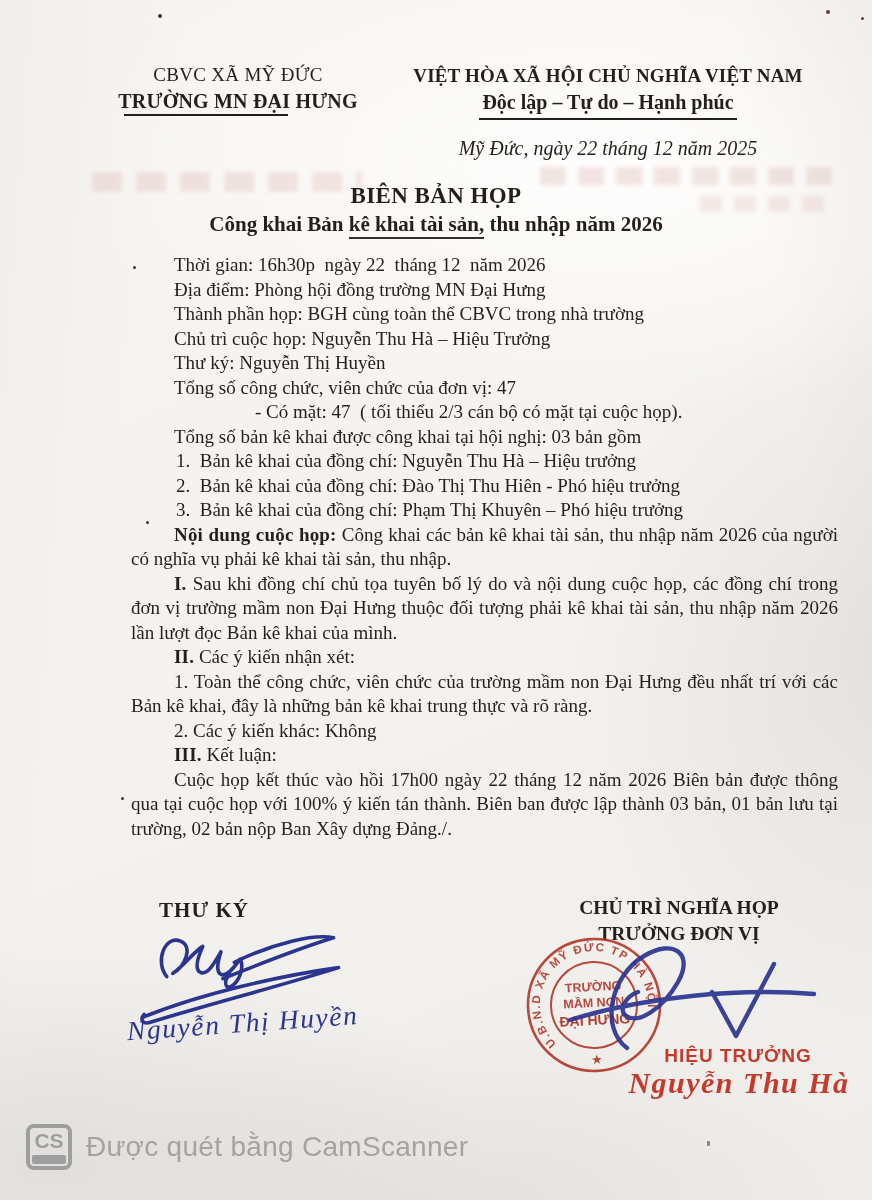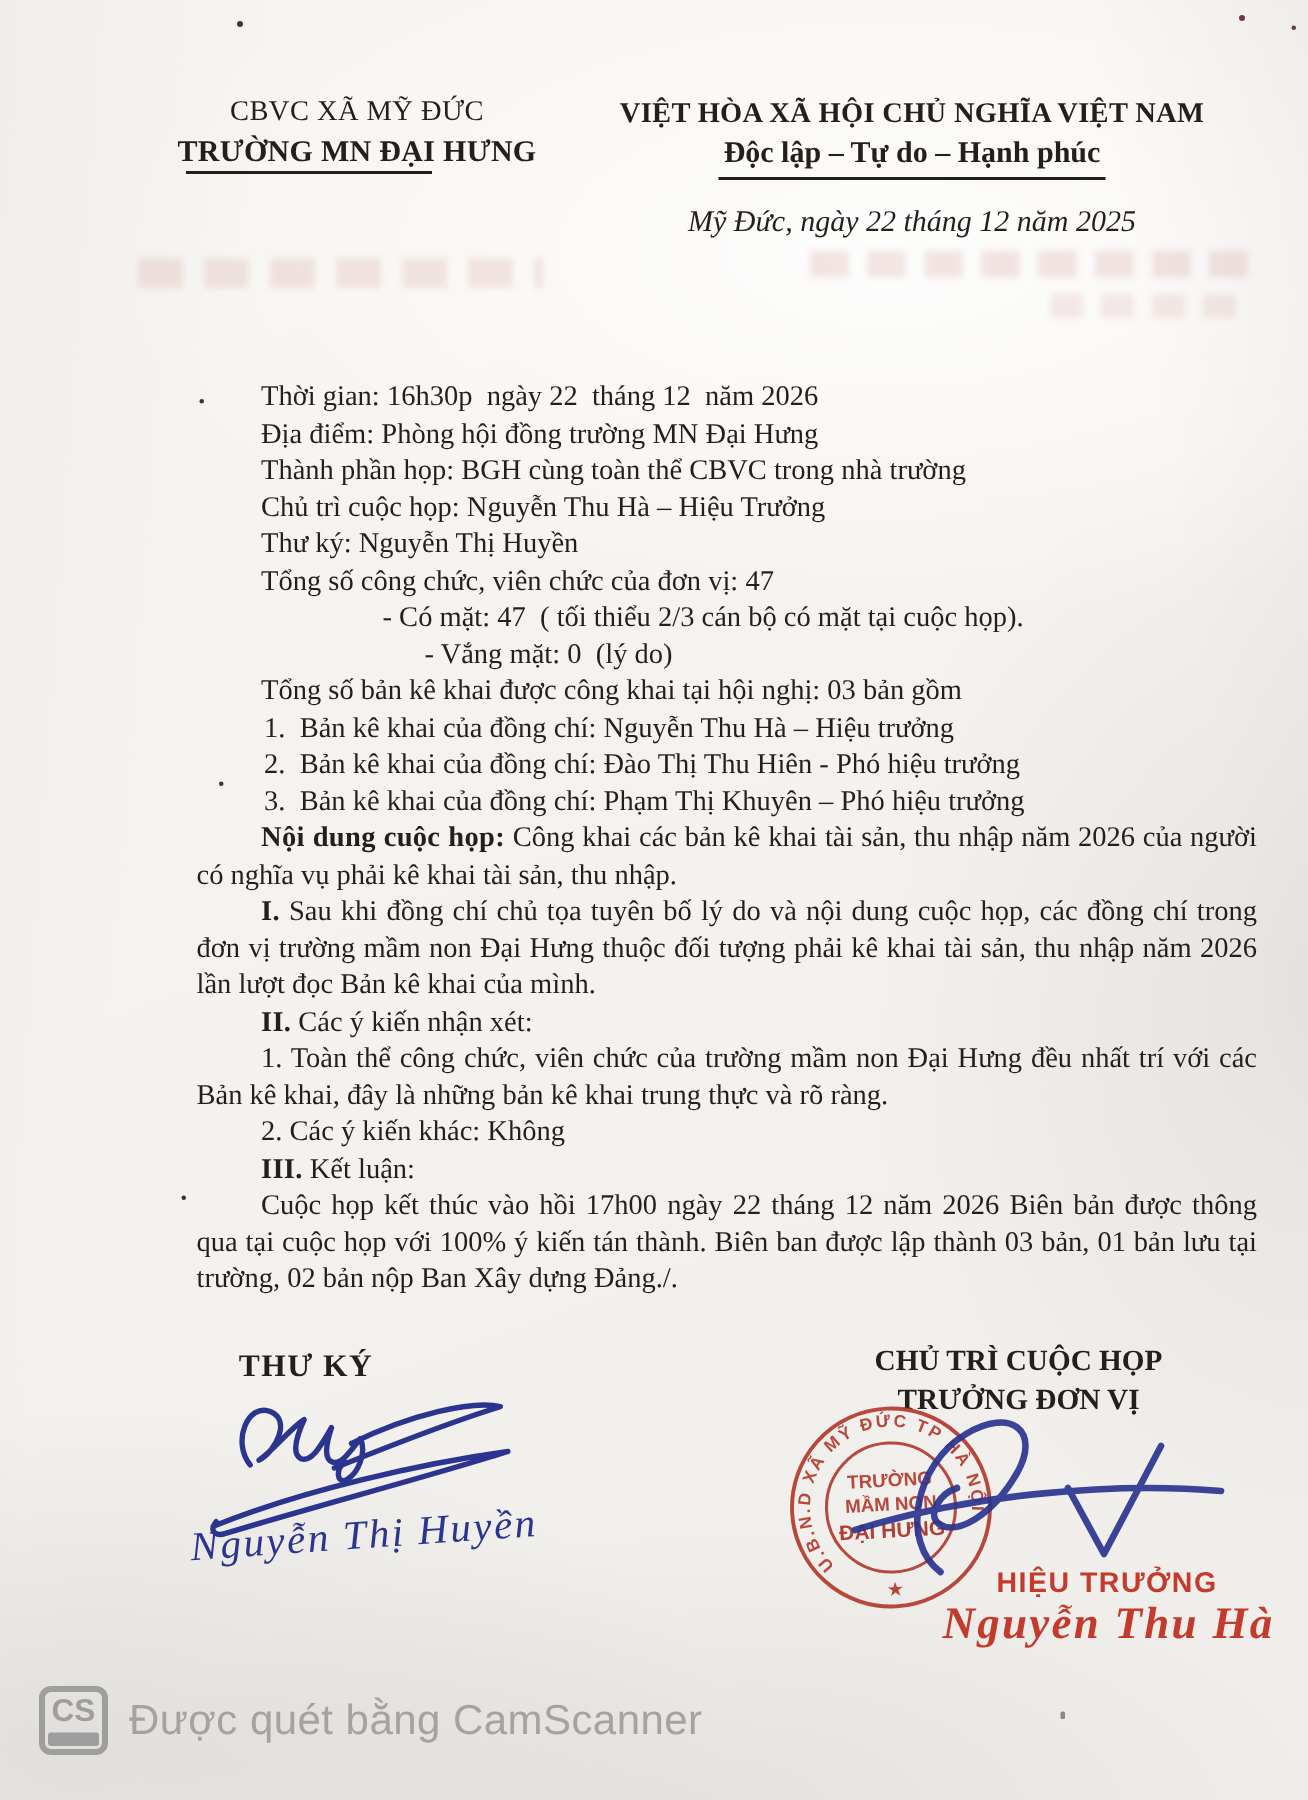--- a/index.html
+++ b/index.html
@@ -113,46 +113,49 @@
     <div class="org-line1">CBVC XÃ MỸ ĐỨC</div>
     <div class="org-line2">TRƯỜNG MN ĐẠI HƯNG</div>
     <div class="org-underline"></div>
   </div>
   <div class="national-block">
     <div class="national-line1">VIỆT HÒA XÃ HỘI CHỦ NGHĨA VIỆT NAM</div>
     <div><span class="national-line2">Độc lập – Tự do – Hạnh phúc</span></div>
   </div>
   <div class="dateline">Mỹ Đức, ngày 22 tháng 12 năm 2025</div>
 
+  <div class="title-block">
+    <div class="doc-title">BIÊN BẢN HỌP</div>
+    <div class="doc-subtitle"><span>Công khai Bản </span><span class="part-underline">kê khai tài sản,</span><span> thu nhập năm 2026</span></div>
+  </div>
 
   <main class="body">
     <div class="line ind">Thời gian: 16h30p  ngày 22  tháng 12  năm 2026</div>
     <div class="line ind">Địa điểm: Phòng hội đồng trường MN Đại Hưng</div>
     <div class="line ind">Thành phần họp: BGH cùng toàn thể CBVC trong nhà trường</div>
     <div class="line ind">Chủ trì cuộc họp: Nguyễn Thu Hà – Hiệu Trưởng</div>
     <div class="line ind">Thư ký: Nguyễn Thị Huyền</div>
     <div class="line ind">Tổng số công chức, viên chức của đơn vị: 47</div>
     <div class="line ind2">- Có mặt: 47  ( tối thiểu 2/3 cán bộ có mặt tại cuộc họp).</div>
-    <div class="line ind3">- Vắng mặt: 0  (lý do)</div>
     <div class="line ind">Tổng số bản kê khai được công khai tại hội nghị: 03 bản gồm</div>
     <div class="item">1.  Bản kê khai của đồng chí: Nguyễn Thu Hà – Hiệu trưởng</div>
     <div class="item">2.  Bản kê khai của đồng chí: Đào Thị Thu Hiên - Phó hiệu trưởng</div>
     <div class="item">3.  Bản kê khai của đồng chí: Phạm Thị Khuyên – Phó hiệu trưởng</div>
     <p class="para"><b>Nội dung cuộc họp:</b><span> Công khai các bản kê khai tài sản, thu nhập năm 2026 của người có nghĩa vụ phải kê khai tài sản, thu nhập.</span></p>
     <p class="para"><b>I.</b><span> Sau khi đồng chí chủ tọa tuyên bố lý do và nội dung cuộc họp, các đồng chí trong đơn vị trường mầm non Đại Hưng thuộc đối tượng phải kê khai tài sản, thu nhập năm 2026 lần lượt đọc Bản kê khai của mình.</span></p>
     <p class="para"><b>II.</b><span> Các ý kiến nhận xét:</span></p>
     <p class="para">1. Toàn thể công chức, viên chức của trường mầm non Đại Hưng đều nhất trí với các Bản kê khai, đây là những bản kê khai trung thực và rõ ràng.</p>
     <p class="para">2. Các ý kiến khác: Không</p>
     <p class="para"><b>III.</b><span> Kết luận:</span></p>
     <p class="para">Cuộc họp kết thúc vào hồi 17h00 ngày 22 tháng 12 năm 2026 Biên bản được thông qua tại cuộc họp với 100% ý kiến tán thành. Biên ban được lập thành 03 bản, 01 bản lưu tại trường, 02 bản nộp Ban Xây dựng Đảng./.</p>
   </main>
 
   <div class="sig-left-title">THƯ KÝ</div>
   <div class="sig-right-title">
-    <div>CHỦ TRÌ CUỘC HỌP</div>
+    <div>CHỦ TRÌ NGHĨA HỌP</div>
     <div>TRƯỞNG ĐƠN VỊ</div>
   </div>
 
   <svg class="stamp-svg" width="144" height="144" viewBox="0 0 144 144">
     <g transform="rotate(-3 72 72)">
       <circle cx="72" cy="72" r="66" fill="none" stroke="currentColor" stroke-width="2.6"></circle>
       <circle cx="72" cy="72" r="43" fill="none" stroke="currentColor" stroke-width="2"></circle>
       <path id="stamp-arc" d="M 33.8 110.2 A 54 54 0 1 1 110.2 110.2" fill="none"></path>
       <text font-size="11.5" font-weight="bold" letter-spacing="1.6" fill="currentColor" font-family="Liberation Sans, DejaVu Sans, sans-serif">
         <textPath href="#stamp-arc" startOffset="2">U.B.N.D XÃ MỸ ĐỨC TP HÀ NỘI</textPath>

